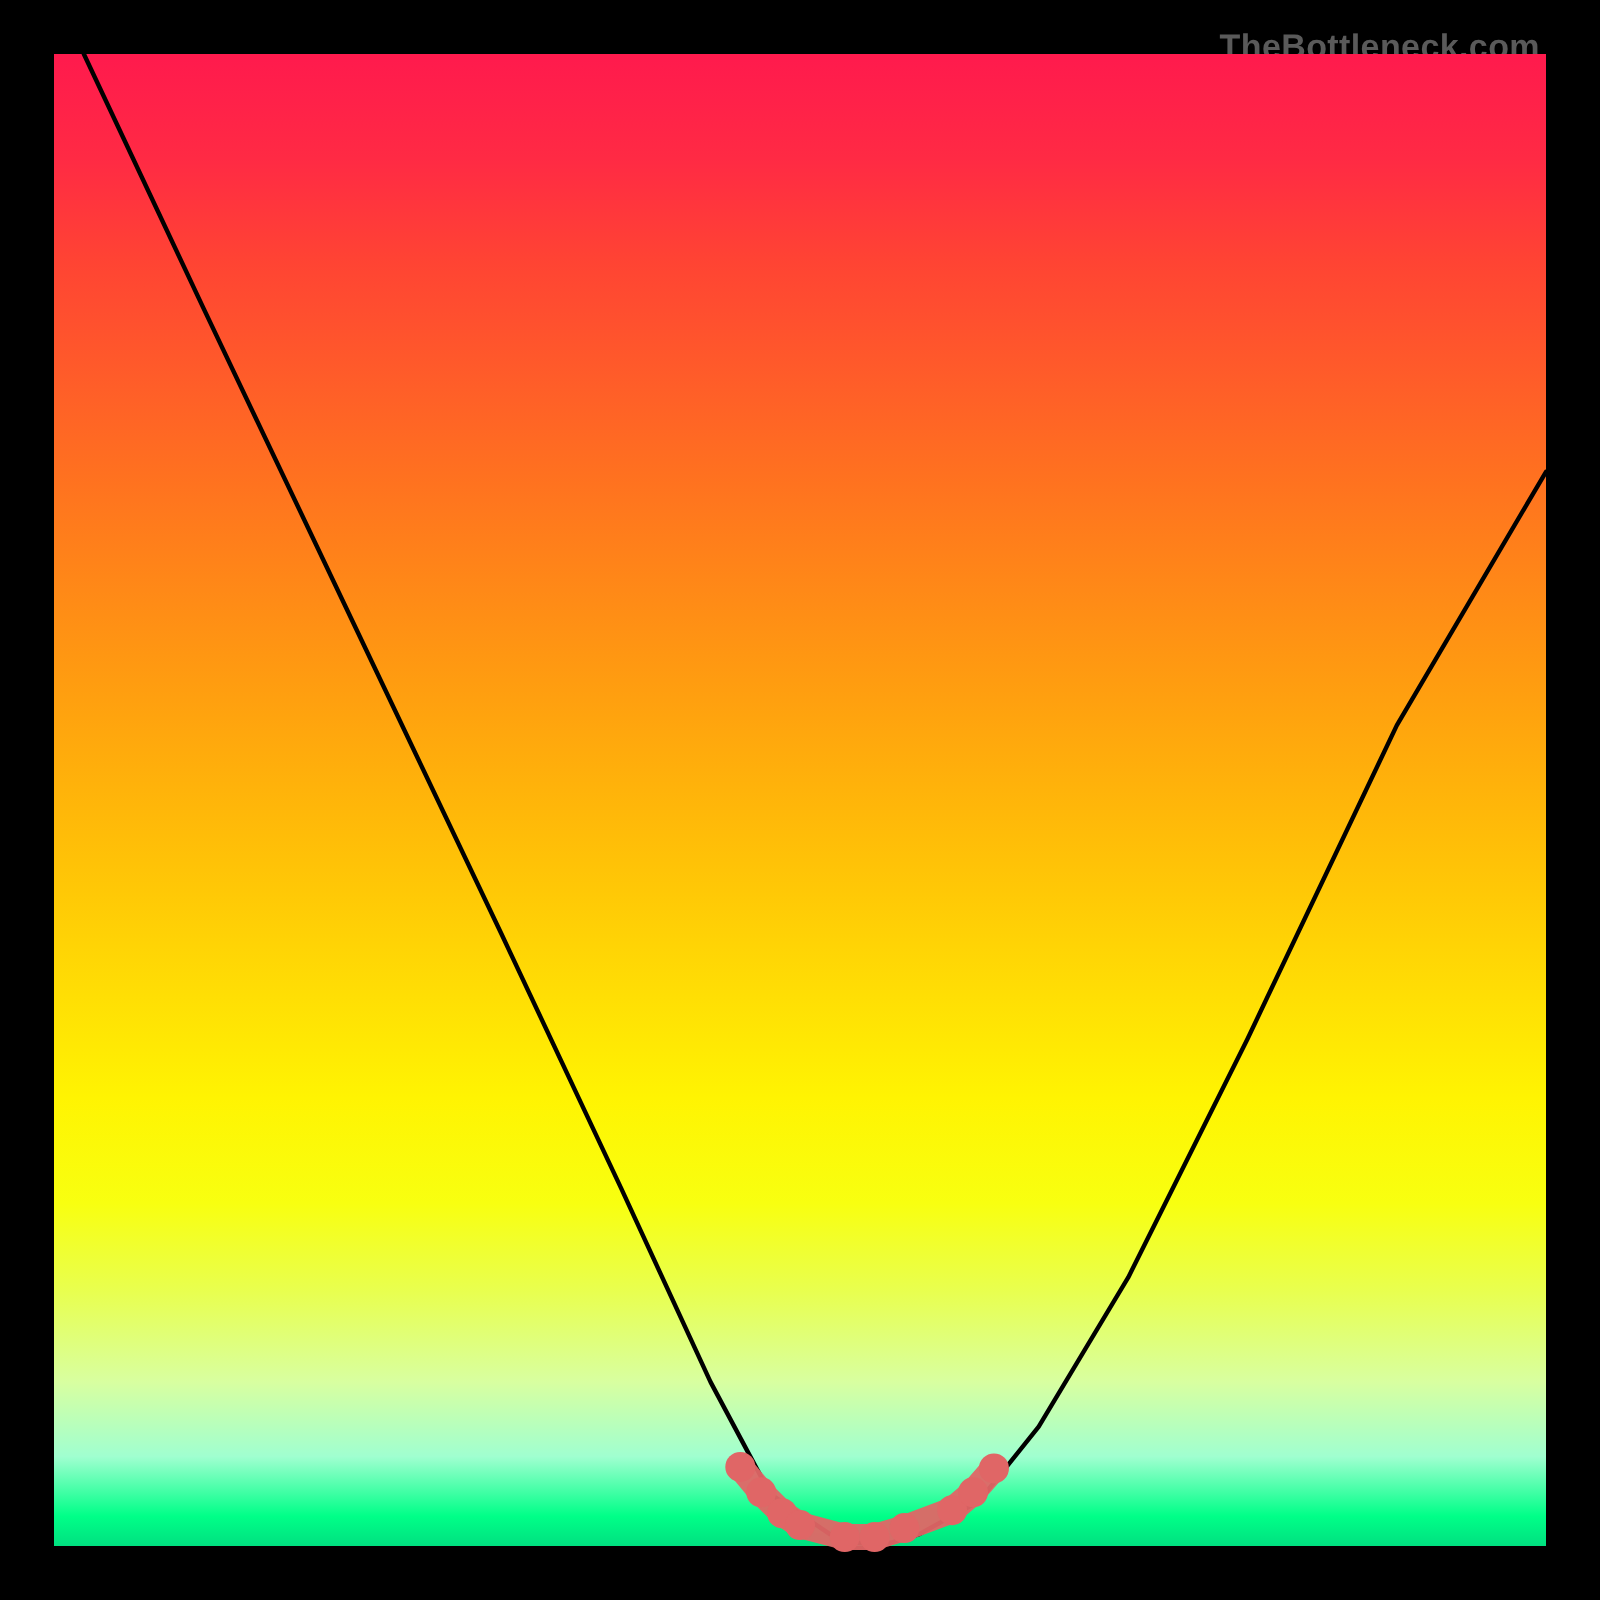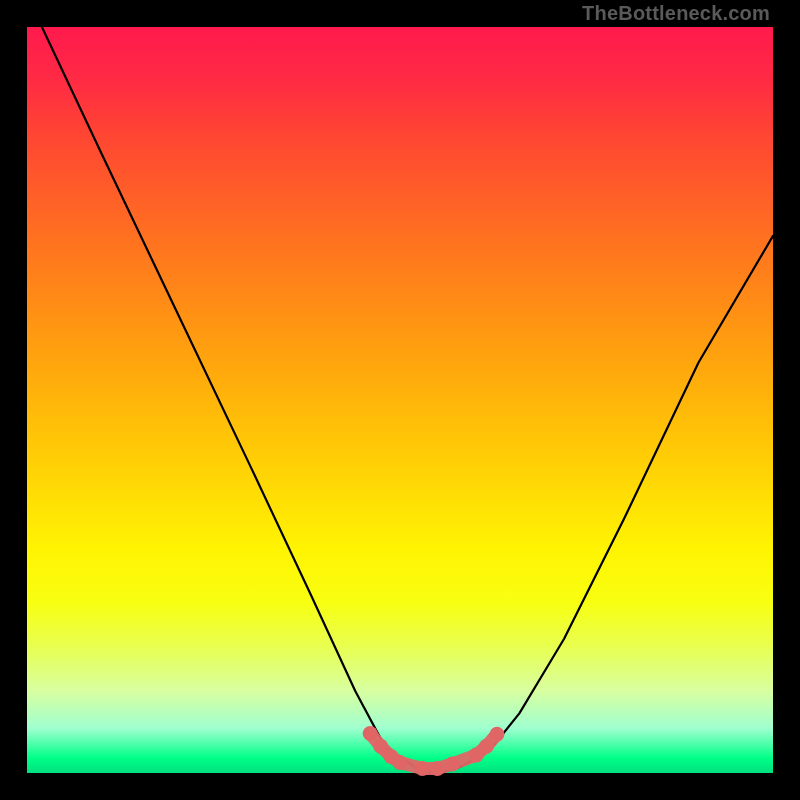--- a/index.html
+++ b/index.html
@@ -31,24 +31,24 @@
       #f8ff10 77%,
       #e8ff50 83%,
       #d8ffa0 89%,
       #a0ffd0 94%,
       #00ff88 98%,
       #00e080 100%
     );
   }
   .watermark {
     position: absolute;
-    top: 2px;
+    top: 14px;
     right: 30px;
     font-family: Arial, Helvetica, sans-serif;
-    font-size: 20px;
+    font-size: 17px;
     font-weight: 600;
     color: #5a5a5a;
     letter-spacing: 0.2px;
   }
   svg.curve {
     position: absolute;
     left: 0;
     top: 0;
     width: 100%;
     height: 100%;

